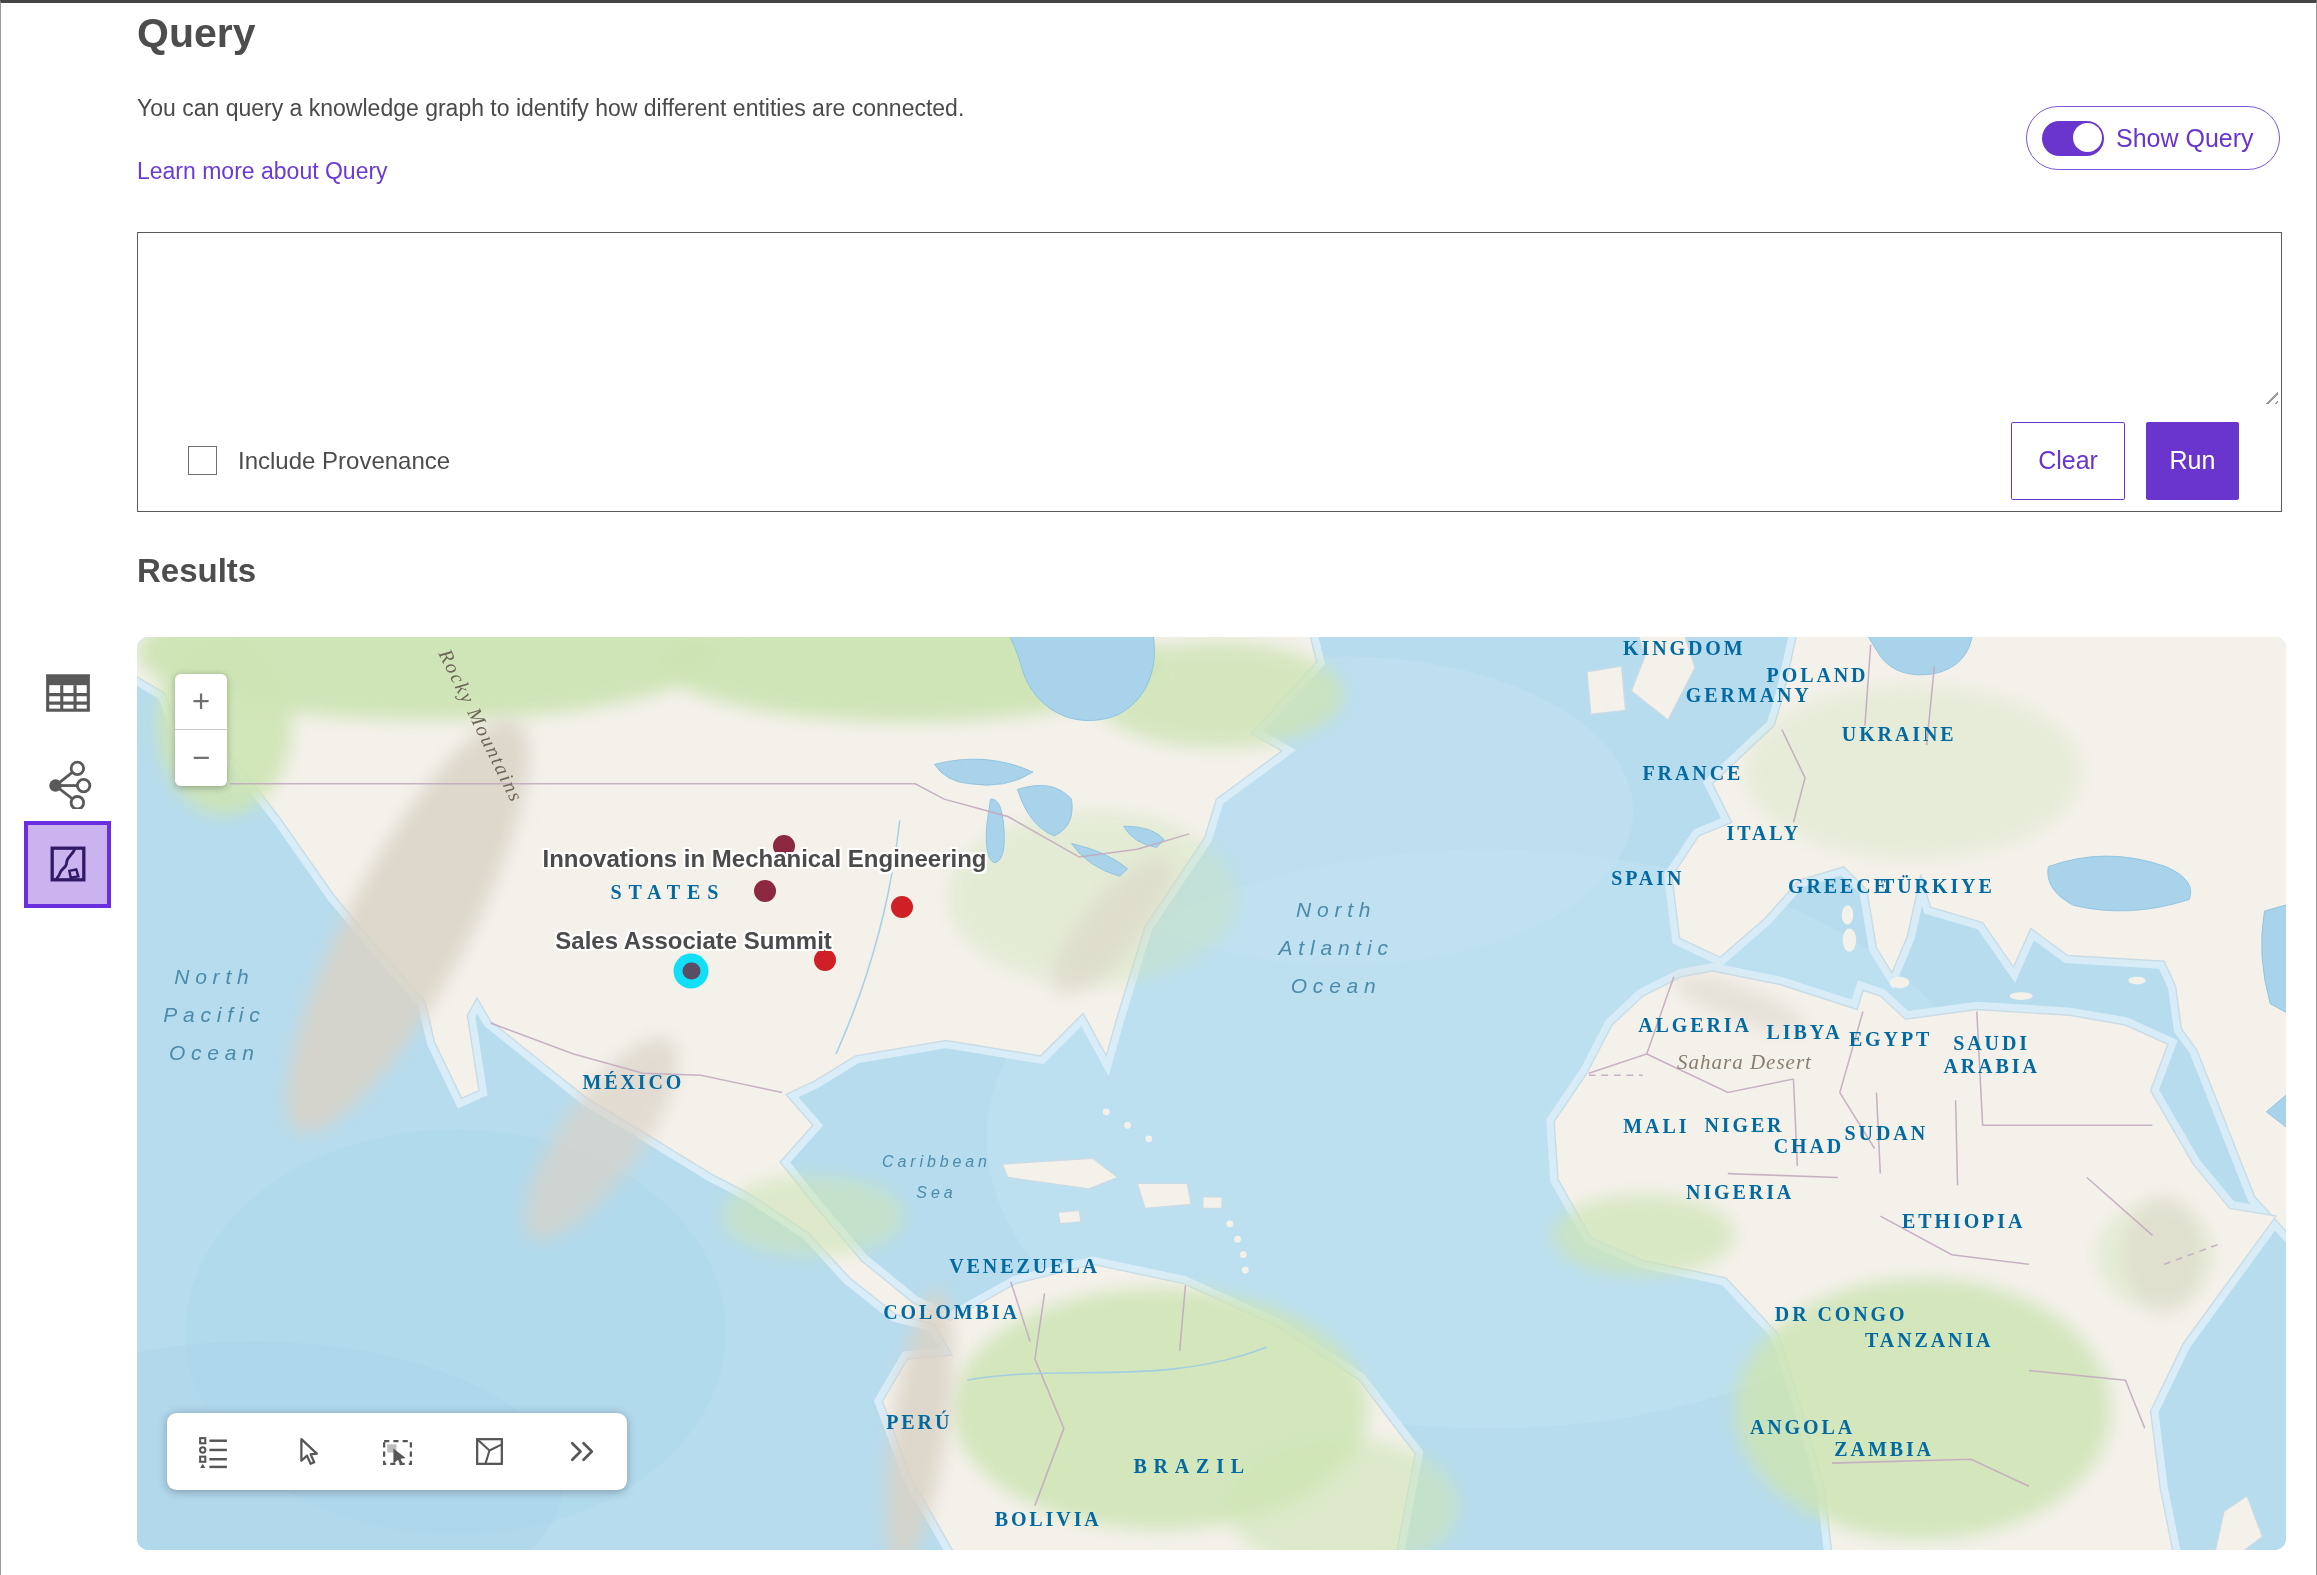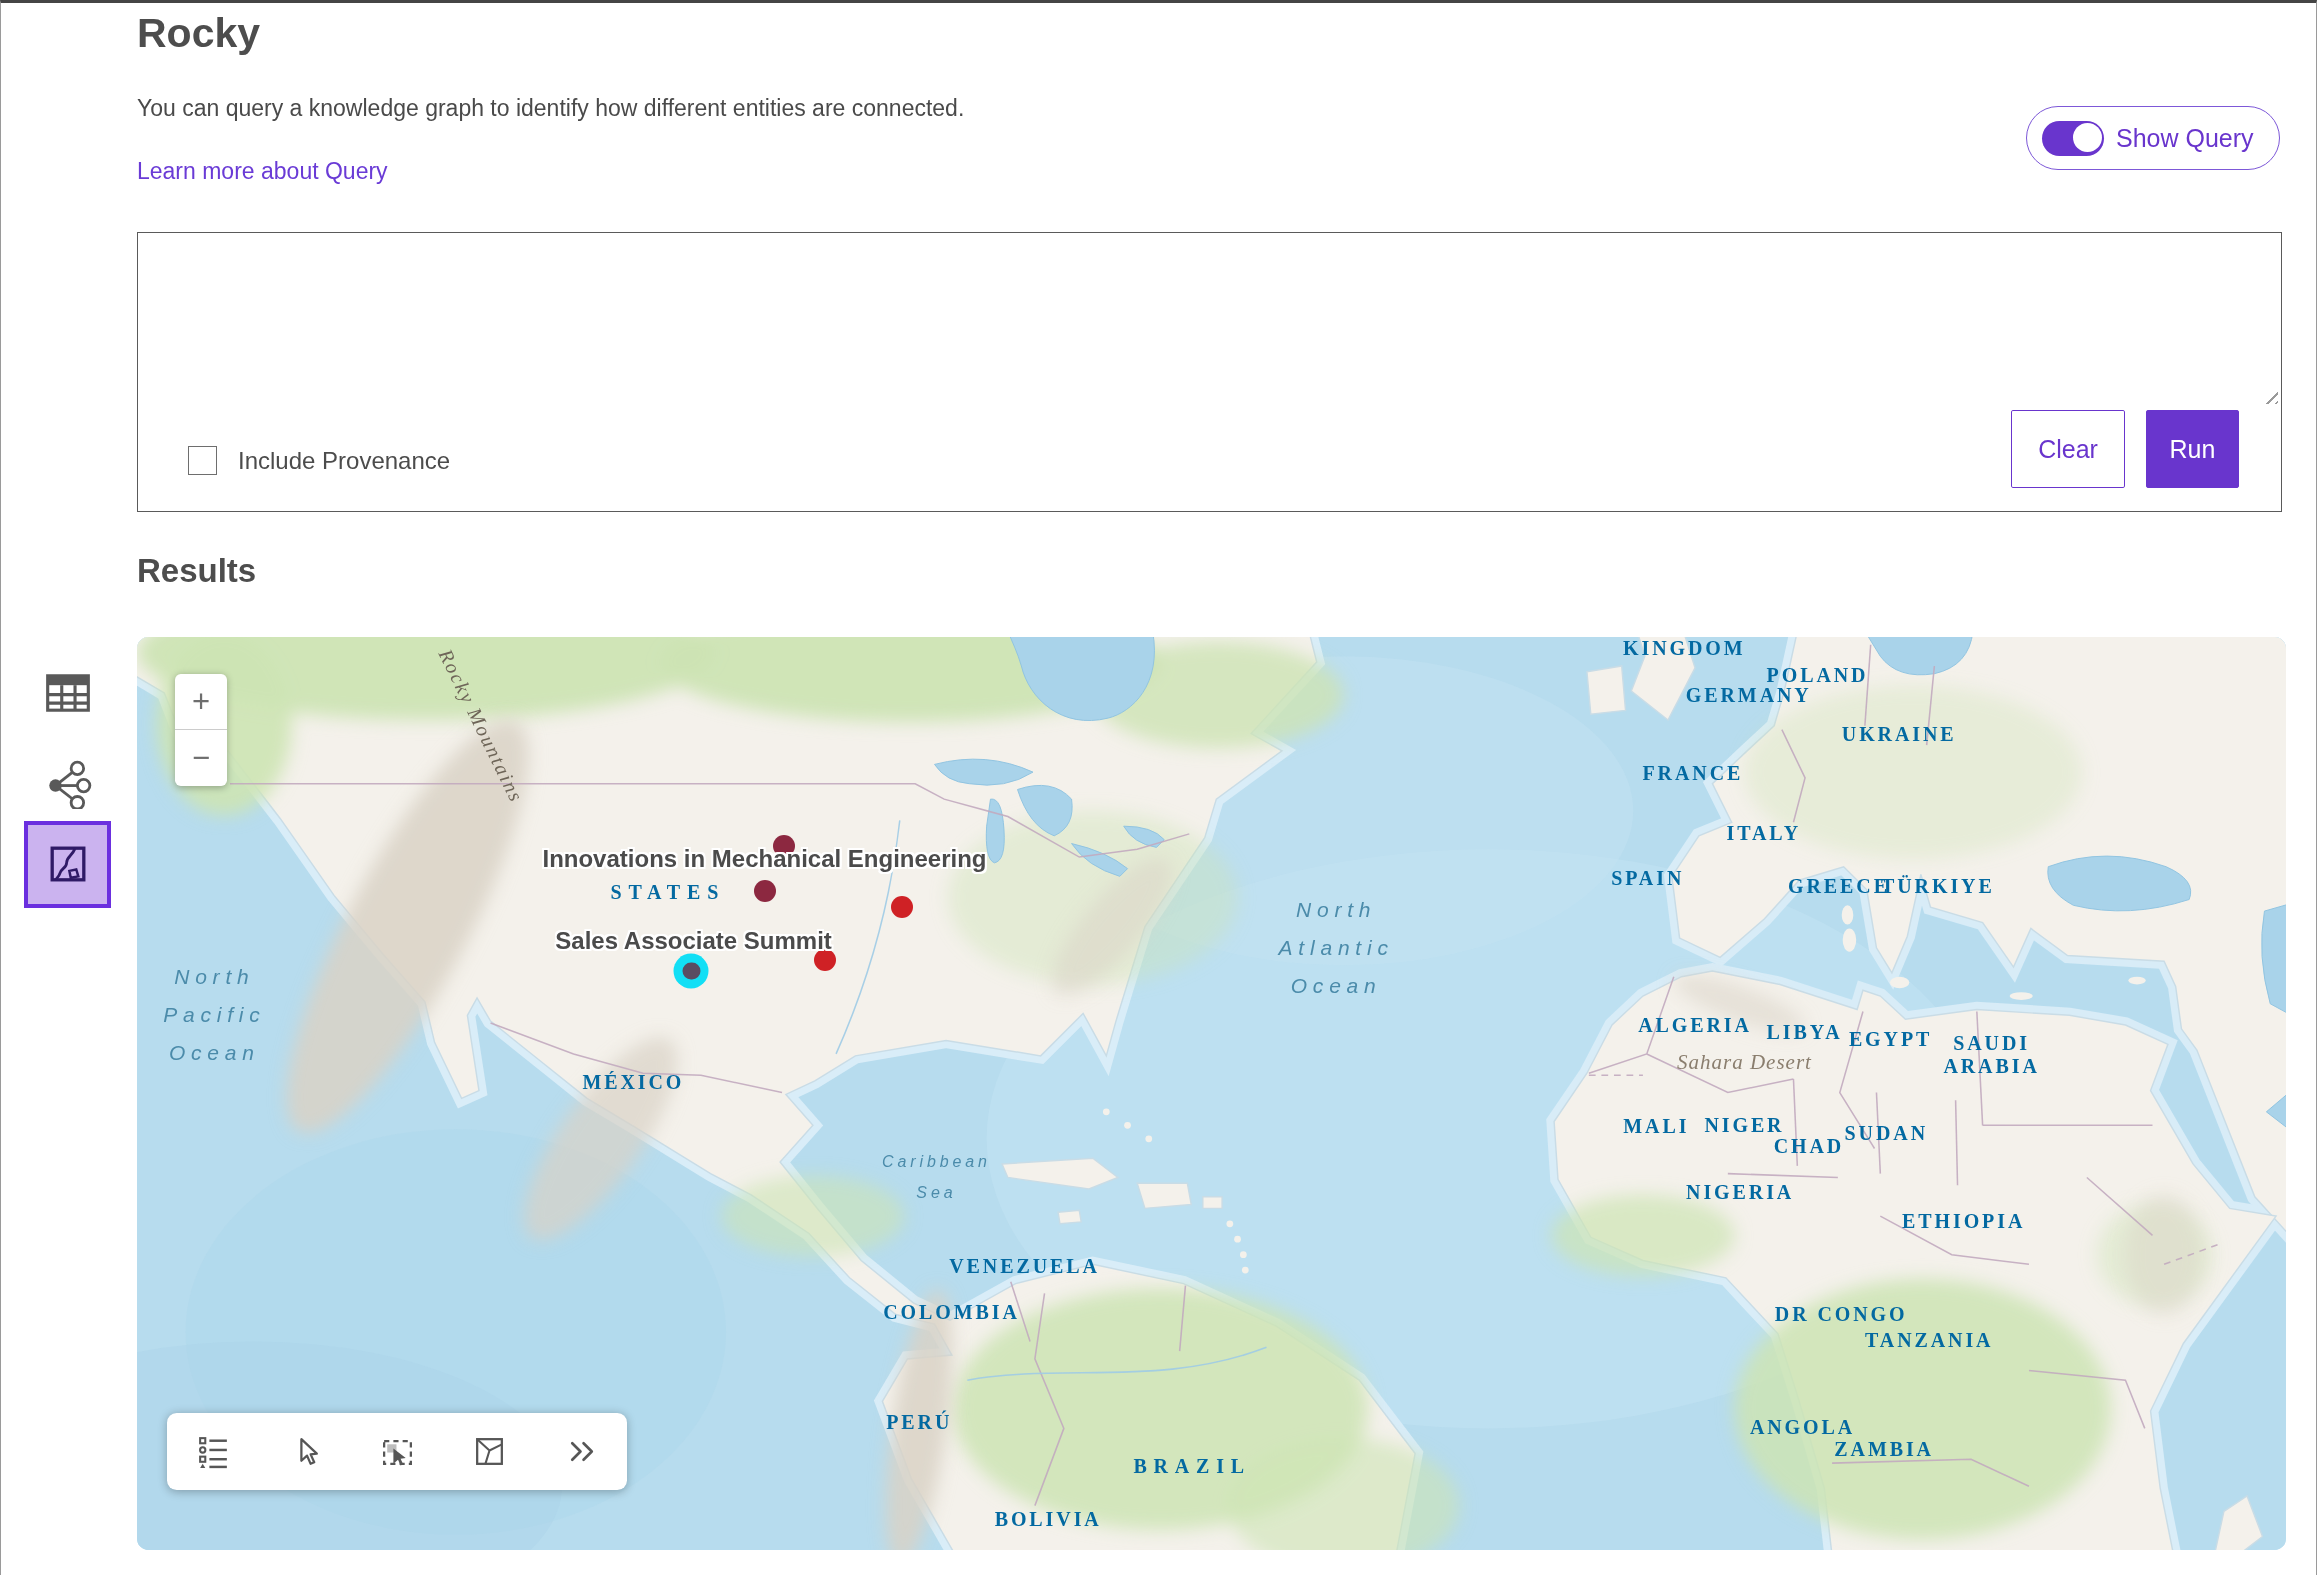--- a/index.html
+++ b/index.html
@@ -20,21 +20,21 @@
   
   .query-box{position:absolute;left:137px;top:232px;width:2145px;height:280px;box-sizing:border-box;
       border:1.9px solid #5a5a5a;background:#fff;}
   .query-text{position:absolute;left:0;top:0;right:0;height:176px;box-sizing:border-box;
       border-bottom:1px solid #5a5a5a;padding:23px 27px;font-family:"Liberation Mono",monospace;
       font-size:26px;color:#222;white-space:pre-wrap;cursor:text;}
   .grip{position:absolute;right:2.9px;top:154px;width:17.4px;height:17.4px;
       background:repeating-linear-gradient(135deg,transparent 0 3.9px,#9a9a9a 3.9px 5.8px);
       clip-path:polygon(100% 0,100% 100%,0 100%);}
   .query-footer{position:absolute;left:0;right:0;top:177px;bottom:0;display:flex;
-      justify-content:space-between;padding:0 42px 0 50px;}
+      align-items:center;justify-content:space-between;padding:0 42px 0 50px;}
   .cb-row{display:flex;align-items:center;gap:21px;cursor:pointer;}
   .cb{width:29px;height:29px;box-sizing:border-box;border:1.9px solid #6e6e6e;background:#fff;}
   .cb-label{font-size:24px;color:#4c4c4c;}
   .btns{display:flex;gap:21px;}
   .btn{font-size:25px;height:78px;border-radius:1.9px;cursor:pointer;font-family:inherit;}
   .btn-outline{width:114px;background:#fff;border:1.9px solid #6935cd;color:#6935cd;}
   .btn-solid{width:93px;background:#6935cd;border:1.9px solid #6935cd;color:#fff;}
   
   .results-title{position:absolute;left:137px;top:552px;font-size:33px;font-weight:700;color:#4d4d4d;margin:0;}
   .view-rail{position:absolute;left:19.3px;top:666px;width:97px;display:flex;flex-direction:column;
@@ -78,21 +78,21 @@
       display:flex;align-items:center;justify-content:center;}
   .attrib{position:absolute;left:0;right:0;bottom:0;height:29px;background:rgba(255,255,255,.78);
       display:flex;align-items:center;justify-content:space-between;padding:0 13.5px;font-size:20px;
       color:#5f5f5f;z-index:7;}
 </style>
 </head>
 <body>
 
 <div class="frame"></div>
 
-<h1 class="page-title">Rocky</h1>
+<h1 class="page-title">Query</h1>
 <p class="desc">You can query a knowledge graph to identify how different entities are connected.</p>
 <a class="learn">Learn more about Query</a>
 
 <div class="toggle-pill">
   <span class="switch">
       <span class="knob"></span>
     </span>
   <span class="toggle-label">Show Query</span>
 </div>
 

